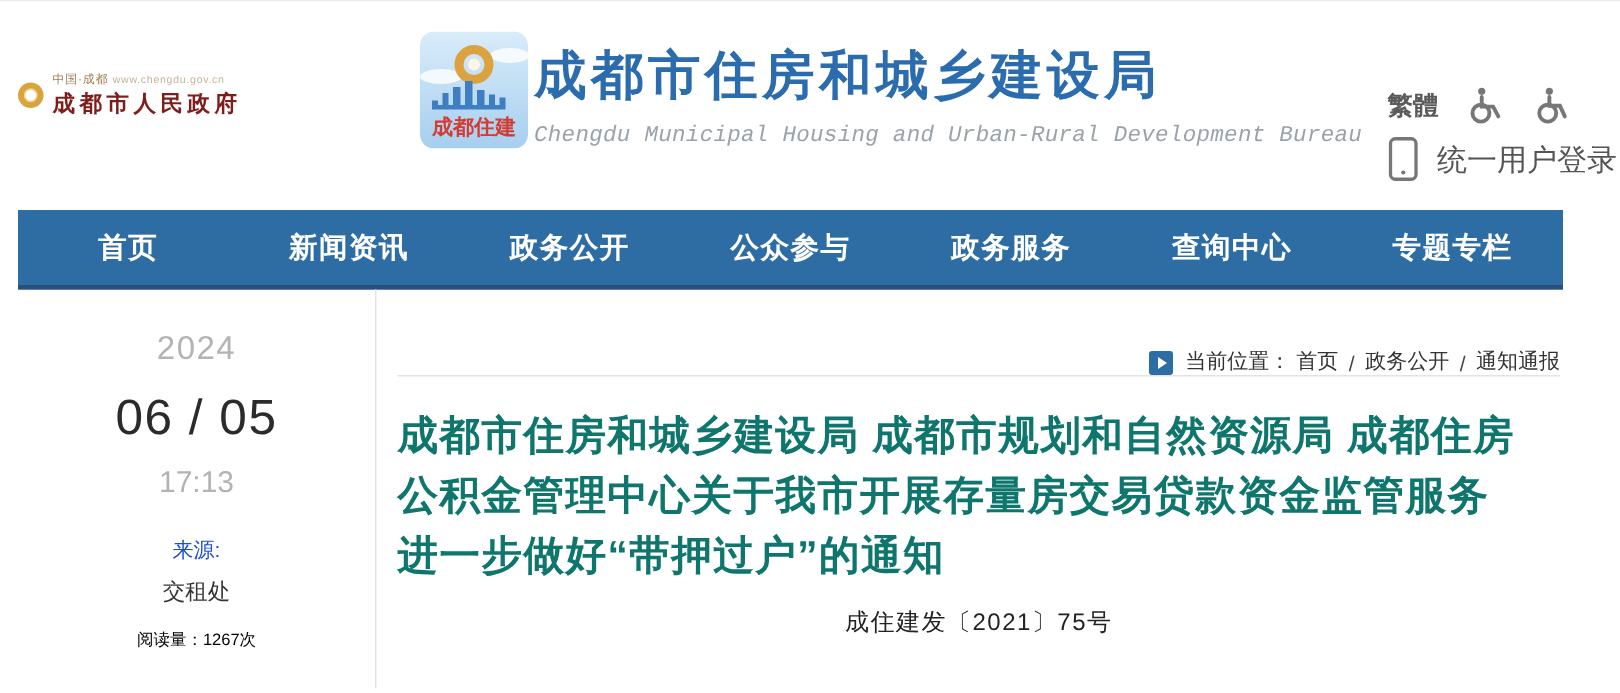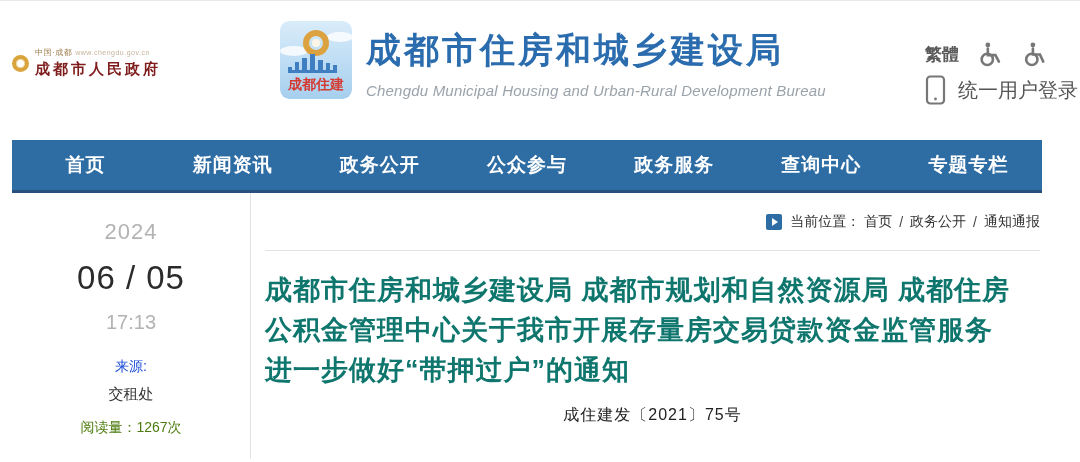--- a/index.html
+++ b/index.html
@@ -15,25 +15,25 @@
   .gov-emblem { width:17px; height:17px; border:4px solid #d9a43b; border-radius:50%; background:#fff;
     box-shadow:0 0 0 1px #f0d9a8 inset; flex:0 0 auto; }
   .gov-text { margin-left:6px; }
   .gov-small { font-size:8px; color:#a08050; letter-spacing:.5px; white-space:nowrap; }
   .gov-small .gov-url { color:#c4b49a; font-size:7px; margin-left:3px; }
   .gov-name { font-family:"Liberation Serif","DejaVu Serif",serif; font-size:15px; font-weight:700;
     color:#7f1d1d; letter-spacing:3px; margin-top:2px; white-space:nowrap;text-align:center; }
 
   .brand { position:absolute; left:280px; top:20px; display:flex; align-items:flex-start; }
   .brand-logo { width:72px; height:78px; border-radius:9px; overflow:hidden; flex:0 0 auto; cursor:pointer; }
-  .brand-text { margin-left:14px; padding-top:6px; }
+  .brand-text { margin-left:4px; padding-top:6px;font-family:Liberation Mono, monospace; }
   .brand-title { font-size:35px; font-weight:700; color:#2a6cad; letter-spacing:3px; white-space:nowrap; }
   .brand-en { font-size:15px; font-style:italic; color:#9aa2aa; margin-top:8px; letter-spacing:.2px; white-space:nowrap; }
 
-  .header-utils { position:absolute; left:925px; top:40px; width:135px;font-family:Liberation Mono, monospace; }
+  .header-utils { position:absolute; left:925px; top:56px; width:135px;font-family:Liberation Mono, monospace; }
   .utils-row1 { display:flex; align-items:center; }
   .traditional { font-size:17px; font-weight:700; color:#5a5a5a; cursor:pointer; }
   .a11y-icon { margin-left:18px; cursor:pointer; display:inline-flex; }
   .utils-row2 { display:flex; align-items:center; margin-top:8px; }
   .phone-icon { cursor:pointer; display:inline-flex; }
   .login-text { font-size:20px; color:#555; margin-left:12px; white-space:nowrap; cursor:pointer; }
 
   
   .navbar { margin-left:12px; width:1030px; height:53px; background:#2e6da4;
     border-bottom:3px solid #27507c; display:flex; }
@@ -41,24 +41,24 @@
     color:#fff; font-size:19px; font-weight:700; letter-spacing:1px; cursor:pointer; }
 
   
   .content { display:flex; margin-left:12px; height:266px; }
   .sidebar { width:239px; border-right:1px solid #e2e2e2; text-align:center; padding-top:26px; }
   .meta-year { font-size:22px; color:#b3b3b3; letter-spacing:1px; }
   .meta-date { font-size:33px; color:#2b2b2b; margin-top:14px; letter-spacing:1px; }
   .meta-time { font-size:20px; color:#b3b3b3; margin-top:14px; }
   .meta-source-label { font-size:14px; color:#1d4ed8; margin-top:24px; }
   .meta-source-value { font-size:15px; color:#333; font-weight:500; margin-top:9px; }
-  .meta-views { font-size:14px; color:#4d7c0f; margin-top:15px; }
+  .meta-views { font-size:11px; color:#000000; margin-top:15px; }
 
   .main { flex:1; padding:0 40px 0 14px; }
-  .breadcrumb-row { height:57px; display:flex; align-items:center; justify-content:flex-end; }
+  .breadcrumb-row { height:57px; display:flex; align-items:flex-end; justify-content:flex-end; }
   .crumb-icon { width:16px; height:16px; background:#2e6da4; border-radius:2px;
     display:inline-flex; align-items:center; justify-content:center; margin-right:8px; }
   .crumb-arrow { width:0; height:0; border-left:6px solid #fff;
     border-top:4px solid transparent; border-bottom:4px solid transparent; margin-left:2px; }
   .breadcrumb-row { font-size:14px; color:#333; }
   .crumb-label { margin-right:4px; }
   .crumb-link { cursor:pointer; }
   .crumb-sep { margin:0 7px; color:#444; }
 
   .rule { border-top:1px solid #e3e3e3; }

